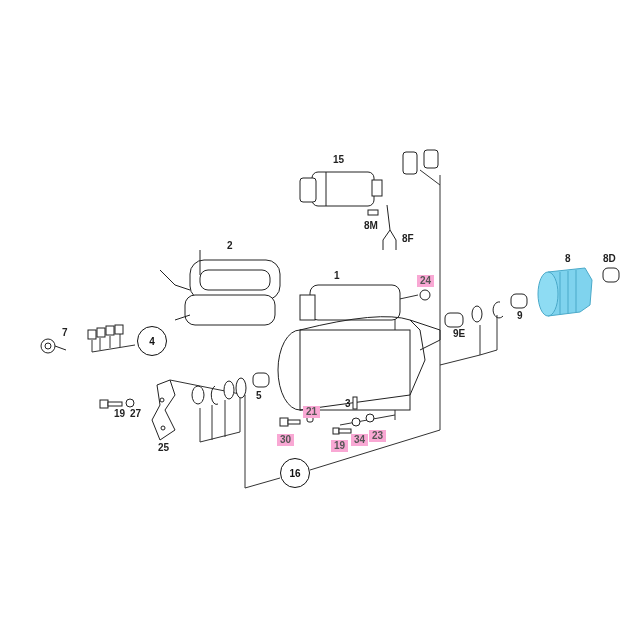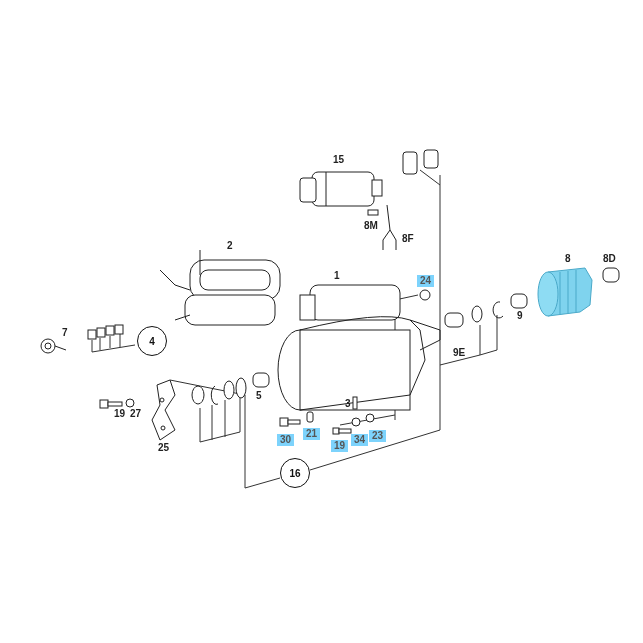--- a/index.html
+++ b/index.html
@@ -1,19 +1,19 @@
 <!DOCTYPE html>
 <html><head>
 <meta charset="utf-8">
 <style>
   html, body { margin:0; padding:0; background:#ffffff; }
   body { width:643px; height:643px; position:relative; overflow:hidden; font-family:"Liberation Sans", sans-serif; }
   #diagram { position:absolute; left:0; top:0; width:551px; height:643px; }
   .lbl { position:absolute; font-size:10px; font-weight:bold; color:#222; line-height:12px; white-space:nowrap; }
-  .lbl.hl { background:#7dd3fc; color:#555; padding:0 3px; }
+  .lbl.hl { background:#f9a8d4; color:#555; padding:0 3px; }
   .circle-lbl { position:absolute; width:30px; height:30px; border:1.4px solid #111; border-radius:50%; background:#fff;
                 display:flex; align-items:center; justify-content:center; font-size:10px; font-weight:bold; color:#111; box-sizing:border-box; }
   .part { cursor:pointer; }
 </style>
 </head>
 <body>
 
 <div id="diagram">
 <svg width="643" height="643" viewBox="0 0 643 643" xmlns="http://www.w3.org/2000/svg" stroke="#222" fill="none" stroke-width="1">
 
@@ -173,27 +173,27 @@
 
 <span class="lbl" style="left:333px;top:154px">15</span>
 <span class="lbl" style="left:364px;top:220px">8M</span>
 <span class="lbl" style="left:402px;top:233px">8F</span>
 <span class="lbl" style="left:227px;top:240px">2</span>
 <span class="lbl" style="left:334px;top:270px">1</span>
 <span class="lbl hl" style="left:417px;top:275px">24</span>
 <span class="lbl" style="left:565px;top:253px">8</span>
 <span class="lbl" style="left:603px;top:253px">8D</span>
 <span class="lbl" style="left:517px;top:310px">9</span>
-<span class="lbl" style="left:453px;top:347px">9E</span>
+<span class="lbl" style="left:453px;top:328px">9E</span>
 <span class="lbl" style="left:62px;top:327px">7</span>
 <div class="circle-lbl" style="left:137px;top:326px">4</div>
 <span class="lbl" style="left:256px;top:390px">5</span>
 <span class="lbl" style="left:114px;top:408px">19</span>
 <span class="lbl" style="left:130px;top:408px">27</span>
 <span class="lbl" style="left:158px;top:442px">25</span>
 <span class="lbl" style="left:345px;top:398px">3</span>
 <span class="lbl hl" style="left:277px;top:434px">30</span>
-<span class="lbl hl" style="left:303px;top:428px">21</span>
+<span class="lbl hl" style="left:303px;top:406px">21</span>
 <span class="lbl hl" style="left:331px;top:440px">19</span>
 <span class="lbl hl" style="left:351px;top:434px">34</span>
 <span class="lbl hl" style="left:369px;top:430px">23</span>
 <div class="circle-lbl" style="left:280px;top:458px">16</div>
 </div>
 
 </body></html>

